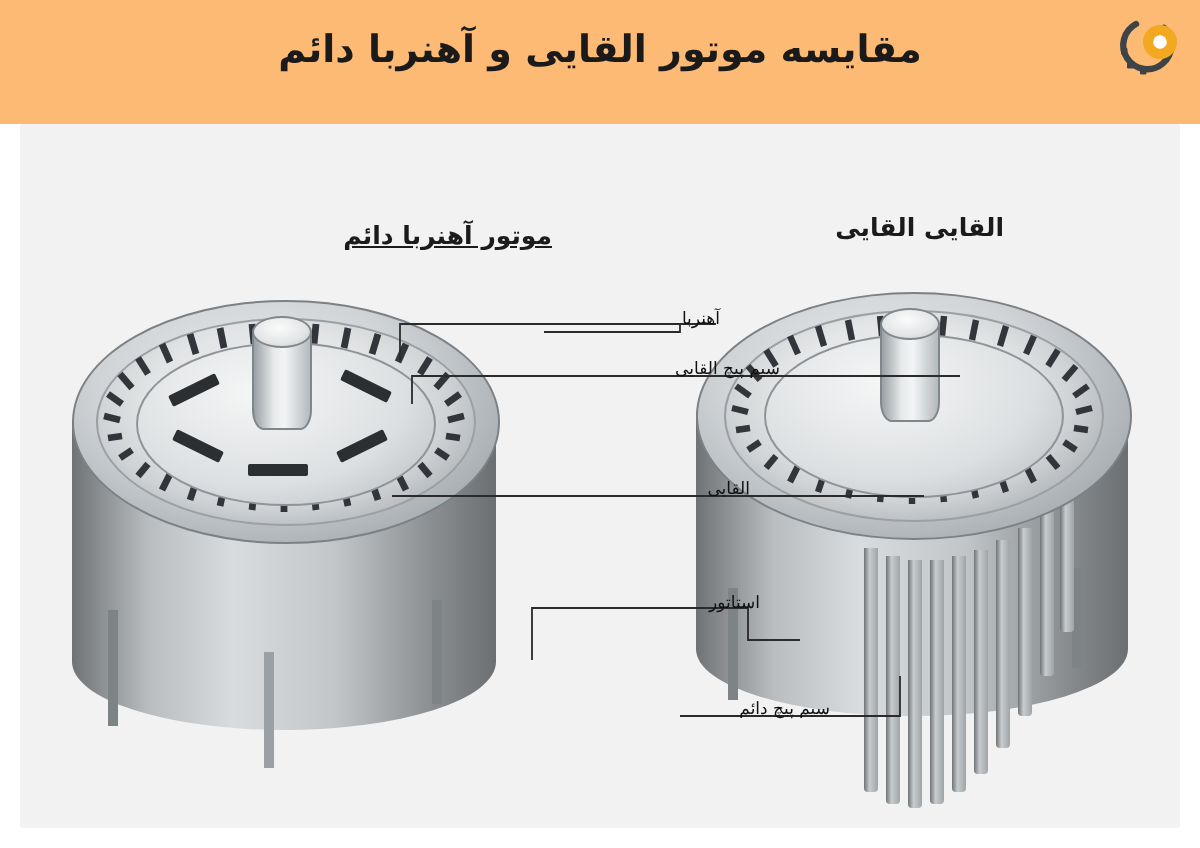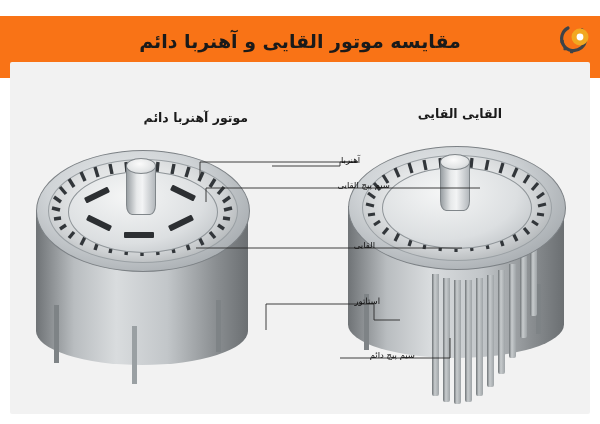--- a/index.html
+++ b/index.html
@@ -8,22 +8,21 @@
     background:#ffffff;
     font-family:"DejaVu Sans","Liberation Sans",sans-serif;
     overflow:hidden;
     position:relative;
   }
   .page{position:relative;width:600px;height:424px;}
 
   
   .header{
     position:absolute;top:0;left:0;width:600px;height:62px;
-    background:#f97316;
-    margin-top:16px;
+    background:#fdba74;
   }
   .title{
     position:absolute;top:14px;left:0;width:600px;
     text-align:center;
     font-size:19px;font-weight:bold;color:#1a1a1a;
     letter-spacing:0px;
     direction:rtl;
   }
   
   .logo{
@@ -47,21 +46,21 @@
     background:#f2f2f2;
     border-radius:2px;
   }
 
   .label-head{
     position:absolute;
     font-size:12.5px;font-weight:bold;color:#1b1b1b;
     white-space:nowrap;
   }
   .lbl-induction{top:44px;right:88px;}
-  .lbl-pm{top:48px;right:342px;}
+  .lbl-pm{top:48px;right:314px;text-decoration:underline;}
 
   .callout{
     position:absolute;
     font-size:8.5px;color:#111;
     white-space:nowrap;
     direction:rtl;
   }
   .c-magnet{top:93px;right:230px;padding-left:24px;}
   .c-statorwind{top:118px;right:200px;}
   .c-rotor{top:178px;right:215px;}

